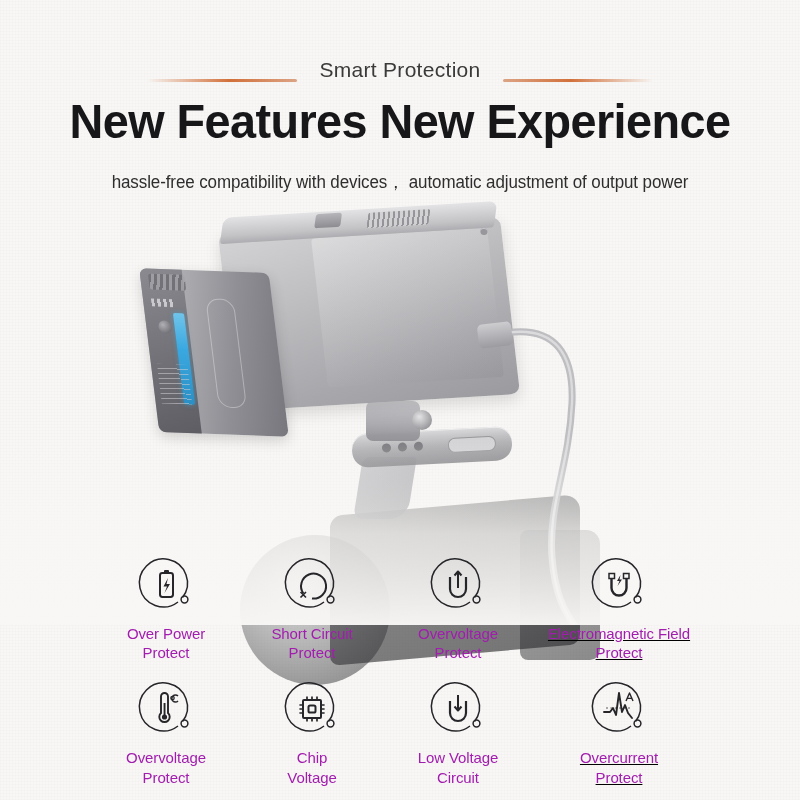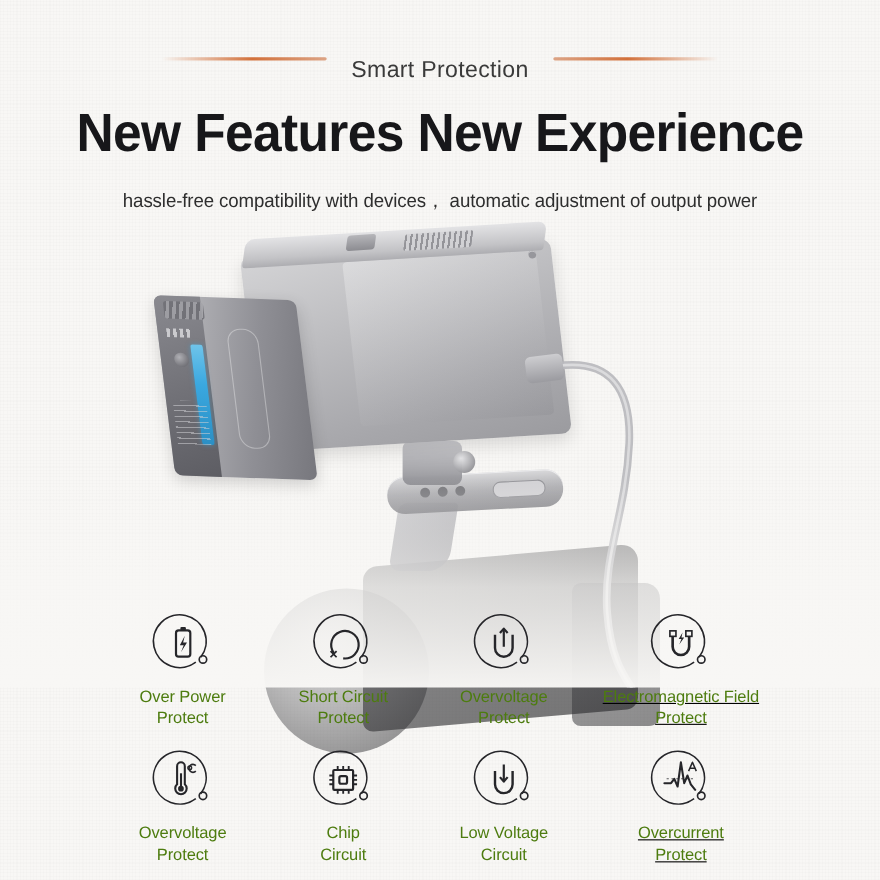--- a/index.html
+++ b/index.html
@@ -15,21 +15,21 @@
   #page::before{
     content:"";position:absolute;inset:0;pointer-events:none;z-index:0;
     background-image:
       repeating-linear-gradient(0deg,rgba(0,0,0,.012) 0 1px,transparent 1px 3px),
       repeating-linear-gradient(90deg,rgba(0,0,0,.010) 0 1px,transparent 1px 3px);
   }
 
   
   .eyebrow{
     position:absolute;top:52px;left:0;right:0;height:30px;z-index:5;
-    display:flex;align-items:flex-start;justify-content:center;gap:22px;
+    display:flex;align-items:flex-end;justify-content:center;gap:22px;
   }
   .rule{width:150px;height:3px;border-radius:2px;}
   .rule.left{background:linear-gradient(90deg,rgba(210,112,58,0) 0%,#d2703a 55%,#c8653090 100%);}
   .rule.right{background:linear-gradient(270deg,rgba(210,112,58,0) 0%,#d2703a 55%,#c8653090 100%);}
   .eyebrow-text{
     font-size:21px;color:#3a3a3a;letter-spacing:.3px;white-space:nowrap;
   }
 
   .headline{
     position:absolute;top:96px;left:0;right:0;z-index:5;text-align:center;
@@ -175,21 +175,21 @@
   .cable{position:absolute;left:0;top:0;width:800px;height:420px;z-index:3;}
 
   
   .icons{position:absolute;left:0;top:555px;width:800px;z-index:8;}
   .irow{display:flex;justify-content:center;align-items:flex-start;}
   .irow.r1{gap:0px;}
   .cell{width:146px;display:flex;flex-direction:column;align-items:center;}
   .cell.wide{width:176px;text-decoration:underline;}
   .ic{width:62px;height:62px;display:block;}
   .ilabel{
-    margin-top:7px;text-align:center;font-size:15px;line-height:1.28;color:#4d7c0f;
+    margin-top:7px;text-align:center;font-size:15px;line-height:1.28;color:#a21caf;
     letter-spacing:-.1px;white-space:pre-line;
   }
   .irow.r2{margin-top:17px;}
 </style>
 </head>
 <body>
 
 <div id="page">
 
   <div class="eyebrow">
@@ -323,21 +323,21 @@
           <rect x="22" y="21" width="18" height="18" rx="1" fill="none" stroke="#26262a" stroke-width="2"></rect>
           <rect x="27.5" y="26.5" width="7" height="7" rx="1.6" fill="none" stroke="#26262a" stroke-width="2"></rect>
           <g stroke="#26262a" stroke-width="1.7">
             <path d="M26,21 v-3.6 M31,21 v-3.6 M36,21 v-3.6"></path>
             <path d="M26,39 v3.6 M31,39 v3.6 M36,39 v3.6"></path>
             <path d="M22,26 h-3.6 M22,30 h-3.6 M22,34 h-3.6"></path>
             <path d="M40,26 h3.6 M40,30 h3.6 M40,34 h3.6"></path>
           </g>
         </svg>
         <div class="ilabel">Chip
-Circuit</div>
+Voltage</div>
       </div>
 
       <div class="cell">
         <svg class="ic" viewBox="0 0 62 62">
           <path d="M47.5,42.5 A24,24 0 1 0 43,47" fill="none" stroke="#26262a" stroke-width="1.5"></path>
           <circle cx="49.5" cy="44.5" r="3.4" fill="none" stroke="#26262a" stroke-width="1.5"></circle>
           <path d="M23,22 L23,34 A8,8 0 0 0 39,34 L39,22" fill="none" stroke="#26262a" stroke-width="2.2"></path>
           <path d="M31,16 L31,31" stroke="#26262a" stroke-width="2"></path>
           <path d="M27.5,27.5 L31,31.5 L34.5,27.5" fill="none" stroke="#26262a" stroke-width="2" stroke-linejoin="round"></path>
         </svg>

